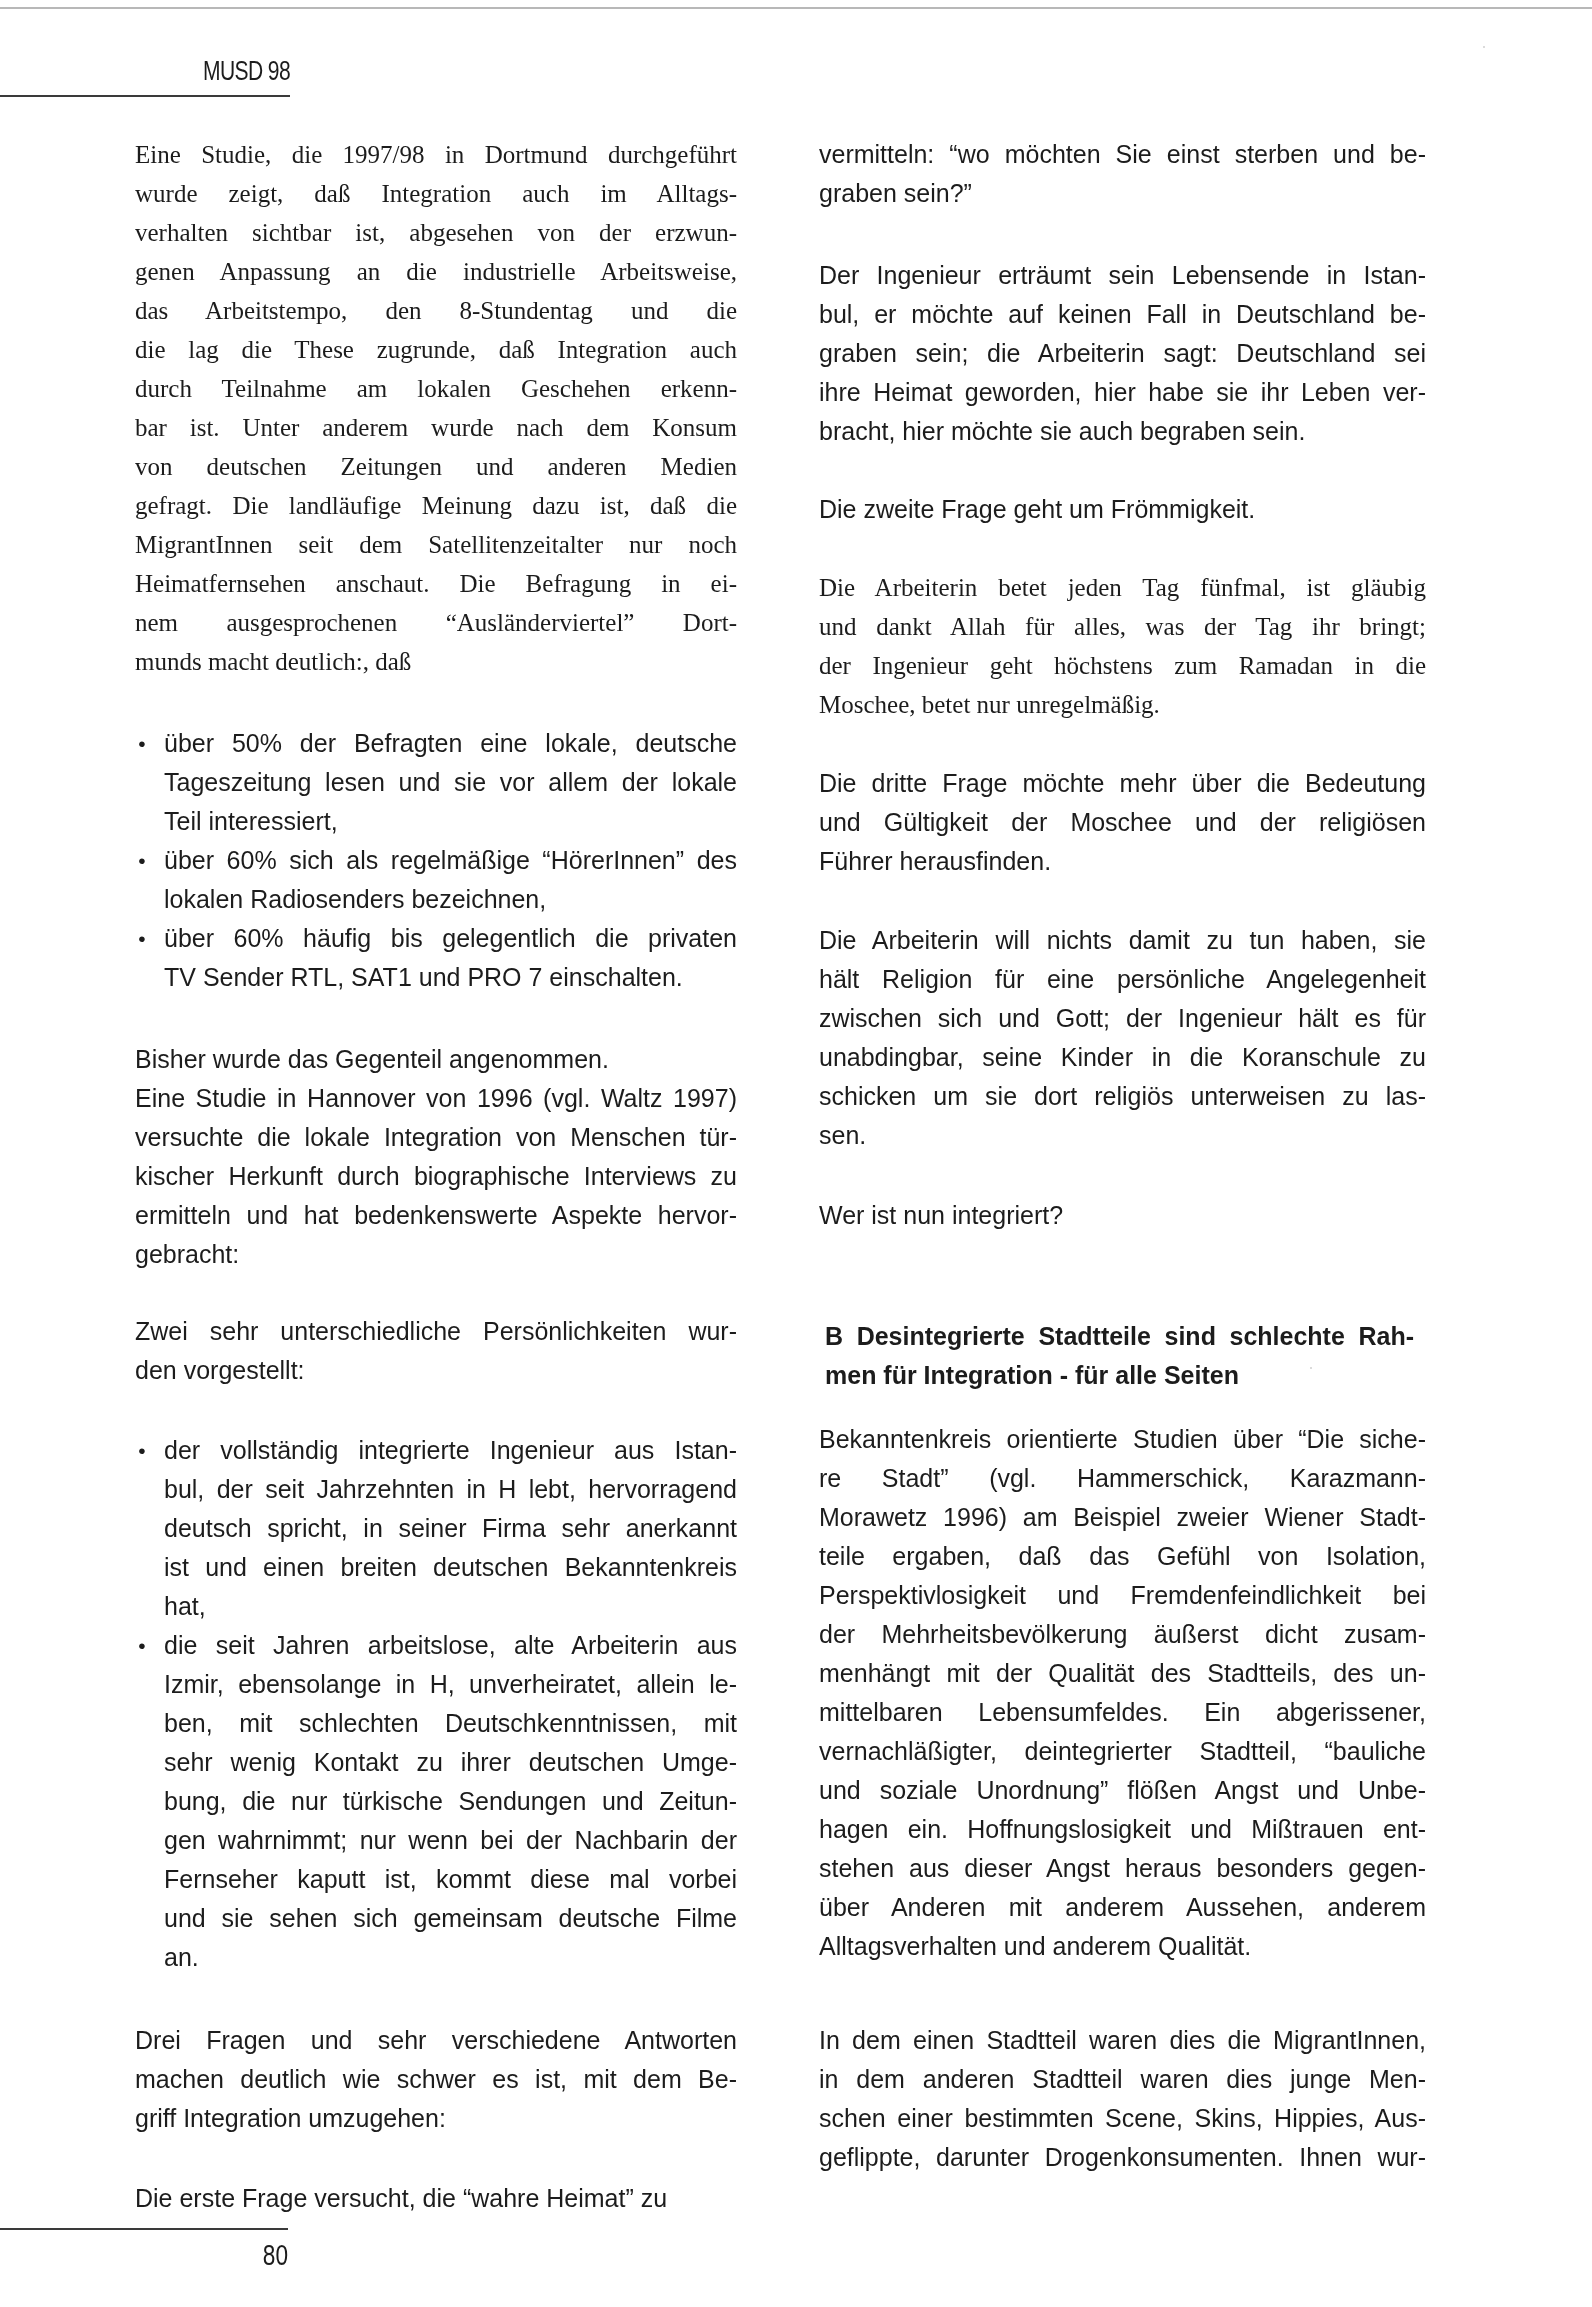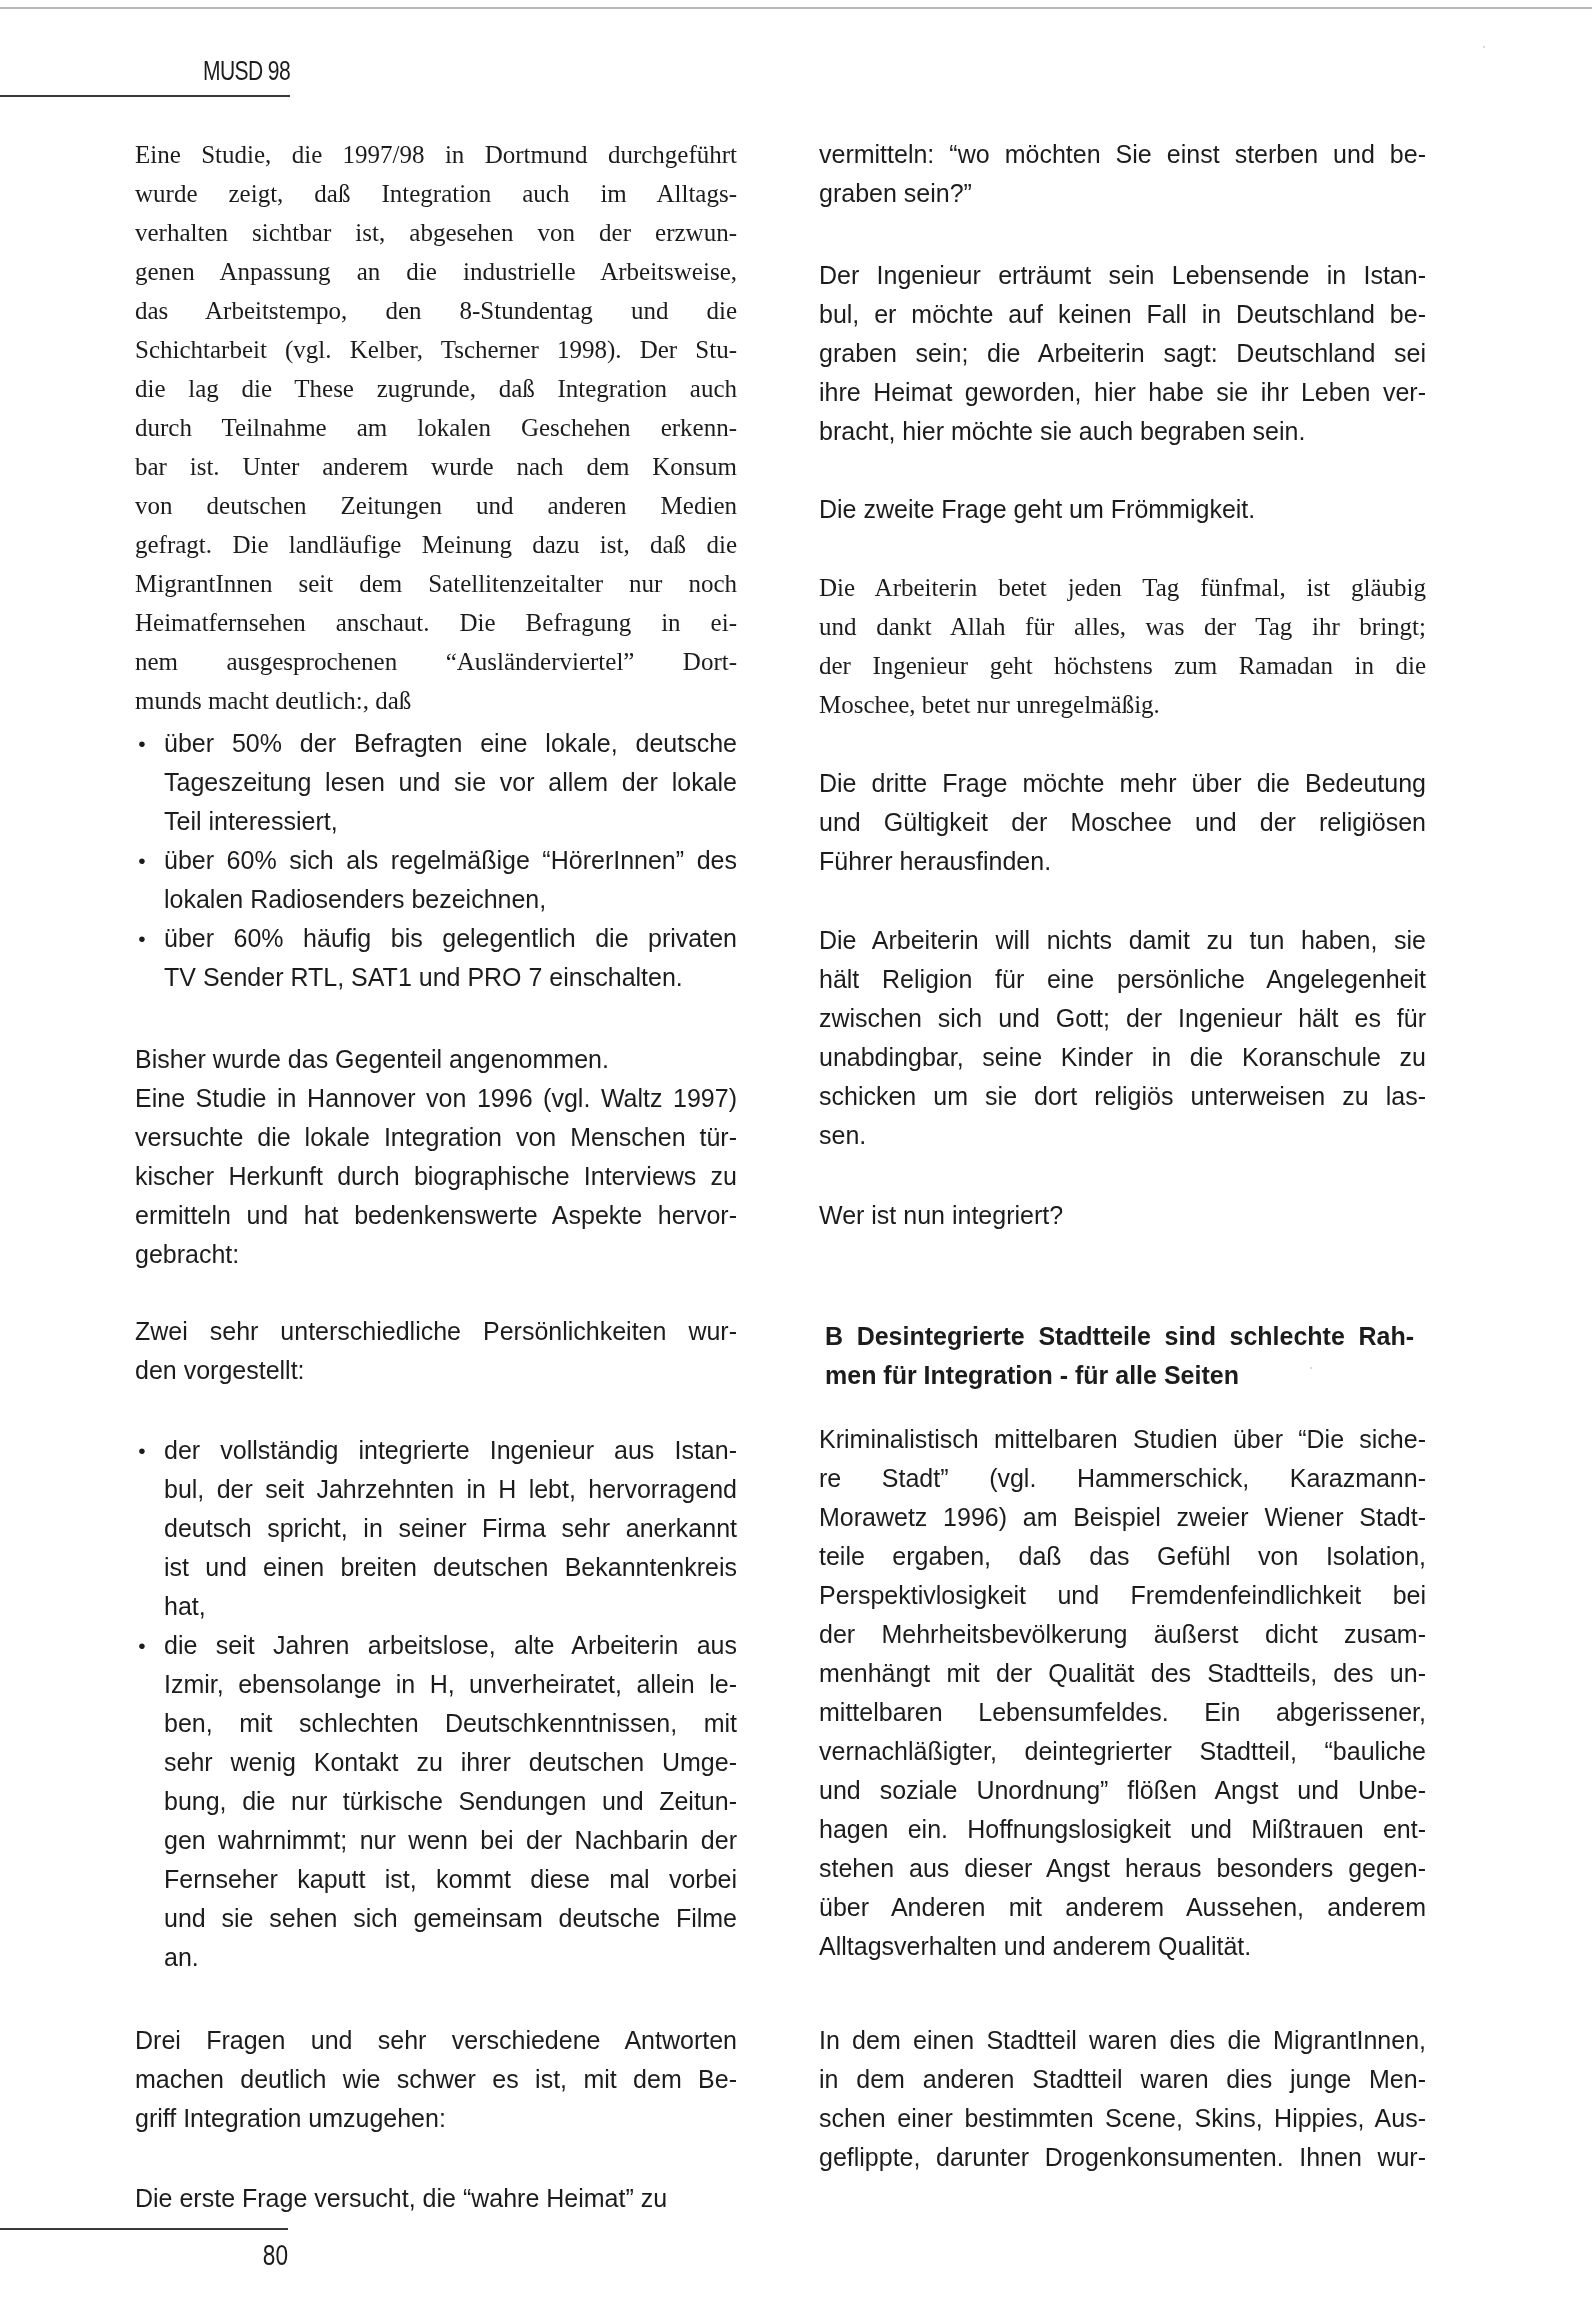--- a/index.html
+++ b/index.html
@@ -28,21 +28,20 @@
 
 <div class="running-head">MUSD 98</div>
 <div class="rule" style="left:0; top:95px; width:290px;"></div>
 
 <div class="block col-left" style="top:135px;font-family:Liberation Serif, serif;">
     <div class="line j">Eine Studie, die 1997/98 in Dortmund durchgeführt</div>
     <div class="line j">wurde zeigt, daß Integration auch im Alltags-</div>
     <div class="line j">verhalten sichtbar ist, abgesehen von der erzwun-</div>
     <div class="line j">genen Anpassung an die industrielle Arbeitsweise,</div>
     <div class="line j">das Arbeitstempo, den 8-Stundentag und die</div>
-    <div class="line j">Schichtarbeit (vgl. Kelber, Tscherner 1998). Der Stu-</div>
     <div class="line j">die lag die These zugrunde, daß Integration auch</div>
     <div class="line j">durch Teilnahme am lokalen Geschehen erkenn-</div>
     <div class="line j">bar ist. Unter anderem wurde nach dem Konsum</div>
     <div class="line j">von deutschen Zeitungen und anderen Medien</div>
     <div class="line j">gefragt. Die landläufige Meinung dazu ist, daß die</div>
     <div class="line j">MigrantInnen seit dem Satellitenzeitalter nur noch</div>
     <div class="line j">Heimatfernsehen anschaut. Die Befragung in ei-</div>
     <div class="line j">nem ausgesprochenen “Ausländerviertel” Dort-</div>
     <div class="line">munds macht deutlich:, daß</div>
   </div>
@@ -158,21 +157,21 @@
 <div class="block col-right" style="top:1196px;">
     <div class="line">Wer ist nun integriert?</div>
   </div>
 
 <div class="block col-right heading" style="top:1316px; width:589px;margin-left:6px;">
     <div class="line j">B Desintegrierte Stadtteile sind schlechte Rah-</div>
     <div class="line">men für Integration - für alle Seiten</div>
   </div>
 
 <div class="block col-right" style="top:1420px;">
-    <div class="line j">Kriminalistisch mittelbaren Studien über “Die siche-</div>
+    <div class="line j">Bekanntenkreis orientierte Studien über “Die siche-</div>
     <div class="line j">re Stadt” (vgl. Hammerschick, Karazmann-</div>
     <div class="line j">Morawetz 1996) am Beispiel zweier Wiener Stadt-</div>
     <div class="line j">teile ergaben, daß das Gefühl von Isolation,</div>
     <div class="line j">Perspektivlosigkeit und Fremdenfeindlichkeit bei</div>
     <div class="line j">der Mehrheitsbevölkerung äußerst dicht zusam-</div>
     <div class="line j">menhängt mit der Qualität des Stadtteils, des un-</div>
     <div class="line j">mittelbaren Lebensumfeldes. Ein abgerissener,</div>
     <div class="line j">vernachläßigter, deintegrierter Stadtteil, “bauliche</div>
     <div class="line j">und soziale Unordnung” flößen Angst und Unbe-</div>
     <div class="line j">hagen ein. Hoffnungslosigkeit und Mißtrauen ent-</div>

